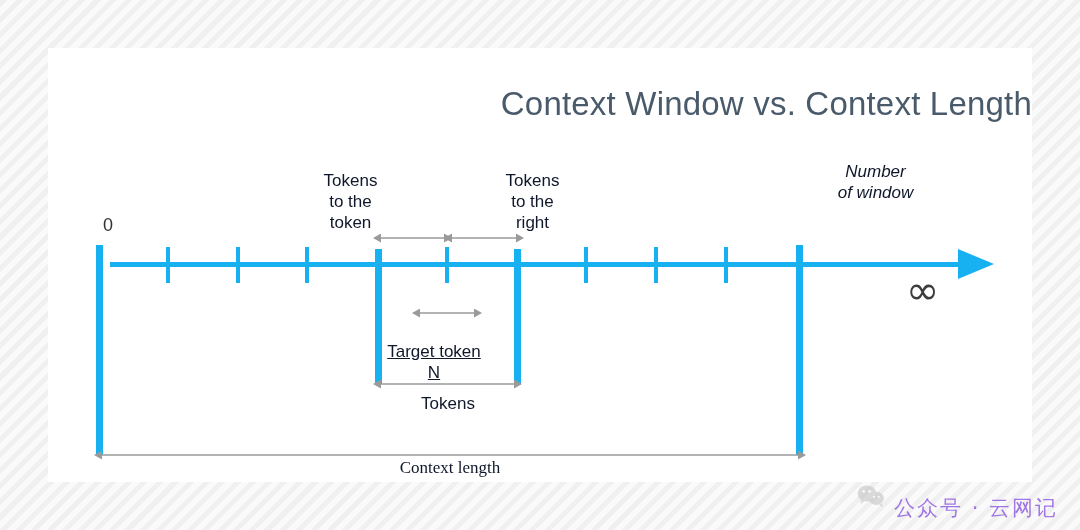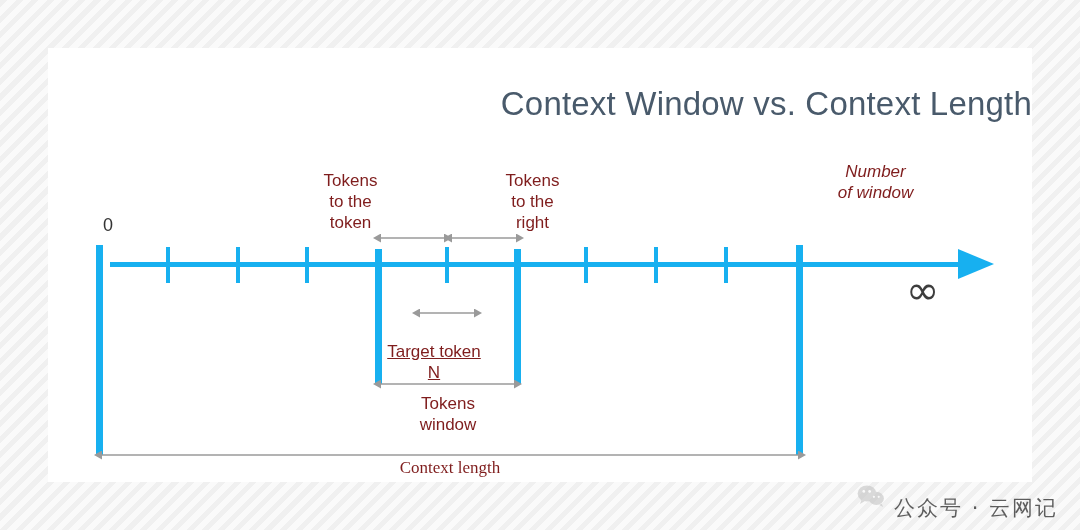--- a/index.html
+++ b/index.html
@@ -83,21 +83,21 @@
   }
   .bar-mid {
     position: absolute;
     width: 7px;
     background: #17b0f0;
     top: 201px;
     height: 135px;
   }
   .lbl {
     position: absolute;
-    color: #7f1d1d;
+    color: #0f172a;
     font-size: 17px;
     line-height: 21px;
     text-align: center;
     font-family: "Liberation Sans", sans-serif;
   }
   .lbl-zero {
     position: absolute;
     color: #333333;
     font-size: 18px;
     font-family: "Liberation Sans", sans-serif;
@@ -121,21 +121,21 @@
   #watermark {
     position: absolute;
     right: 22px;
     bottom: 8px;
     display: flex;
     align-items: center;
     gap: 9px;
     opacity: 0.62;
   }
   #watermark .wm-text {
-    color: #000000;
+    color: #6d28d9;
     font-size: 21px;
     letter-spacing: 2px;
     font-family: "DejaVu Sans", sans-serif;
     white-space: nowrap;
     margin-top: 24px;
   }
 </style>
 </head>
 <body>
 
@@ -197,21 +197,20 @@
       <div>right</div>
     </div>
 
     <div class="lbl" style="left:316px; top:293px; width:140px;text-decoration:underline;">
       <div>Target token</div>
       <div>N</div>
     </div>
 
     <div class="lbl" style="left:330px; top:345px; width:140px;">
       <div>Tokens</div>
-      <div>window</div>
     </div>
 
     <div class="lbl" style="left:302px; top:409px; width:200px;font-family:Liberation Serif, serif;">Context length</div>
 
     <div class="lbl" style="left:760px; top:113px; width:135px;font-style:italic;">
       <div>Number</div>
       <div>of window</div>
     </div>
 
     <div class="infinity" style="left:858px; top:222px;">∞</div>

